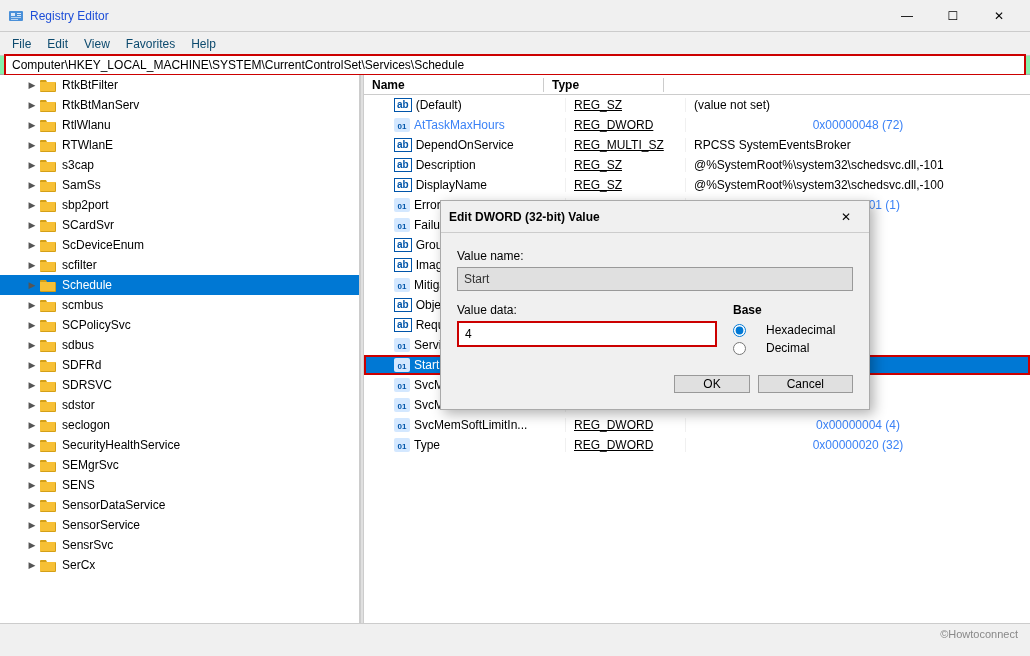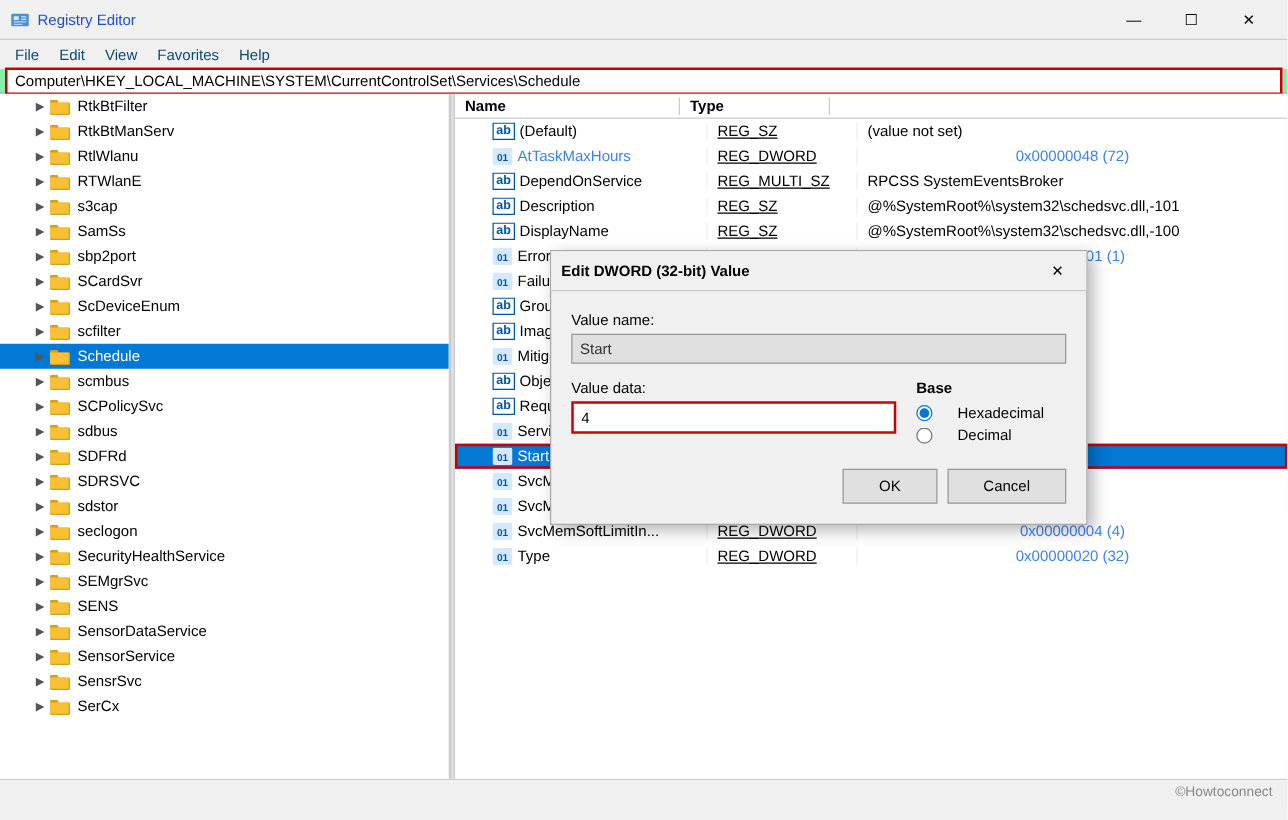--- a/index.html
+++ b/index.html
@@ -141,21 +141,21 @@
       outline: none;
     }
     .dialog-base-label { font-size: 12px; font-weight: 600; margin-bottom: 6px; }
     .radio-row { display: flex; align-items: center; gap: 20px; margin-bottom: 4px; font-size: 12px; }
     .radio-row input[type=radio] { accent-color: #0078d4; }
     .dialog-buttons {
       display: flex; justify-content: flex-end; gap: 8px;
       margin-top: 16px;
     }
     .dialog-btn {
-      min-width: 75px; height: 28px; border: 1px solid #999;
+      min-width: 75px; height: 18px; border: 1px solid #999;
       background: #e0e0e0; font-size: 12px; cursor: pointer;
       font-family: inherit; padding: 0 28px;
     }
     .dialog-btn.primary { background: #e0e0e0; }
 
     .blue-text { color: #3b82f6; text-align: center; }
 
     
     .folder-yellow { fill: #ffc83d; }
     .folder-dark { fill: #d4a017; }

